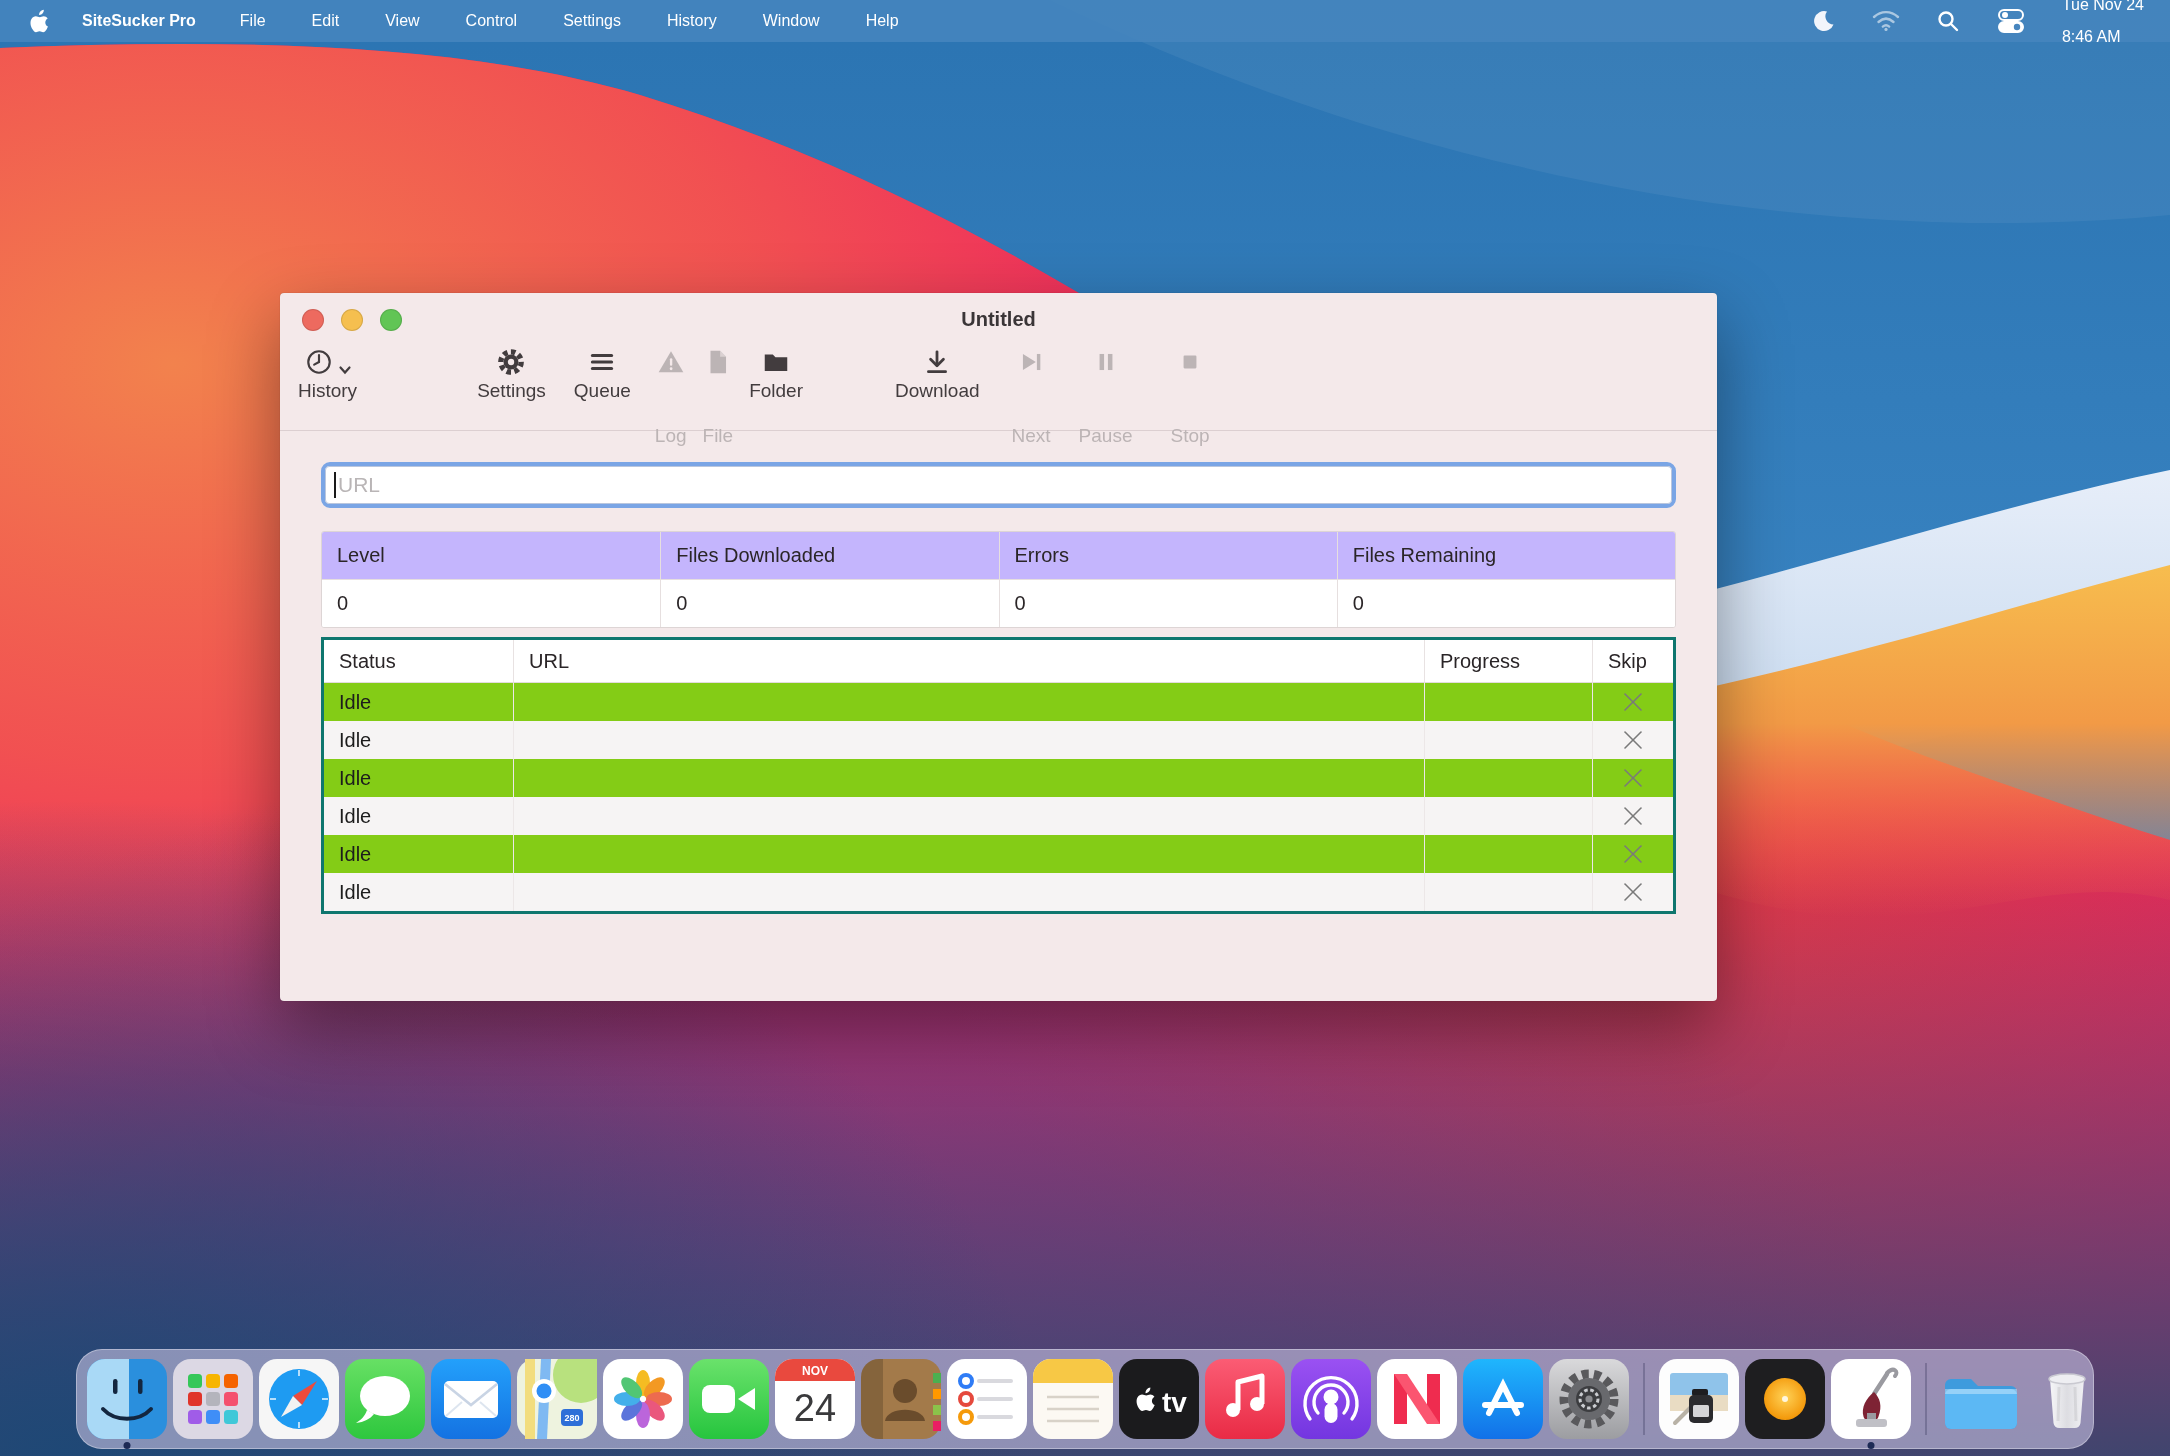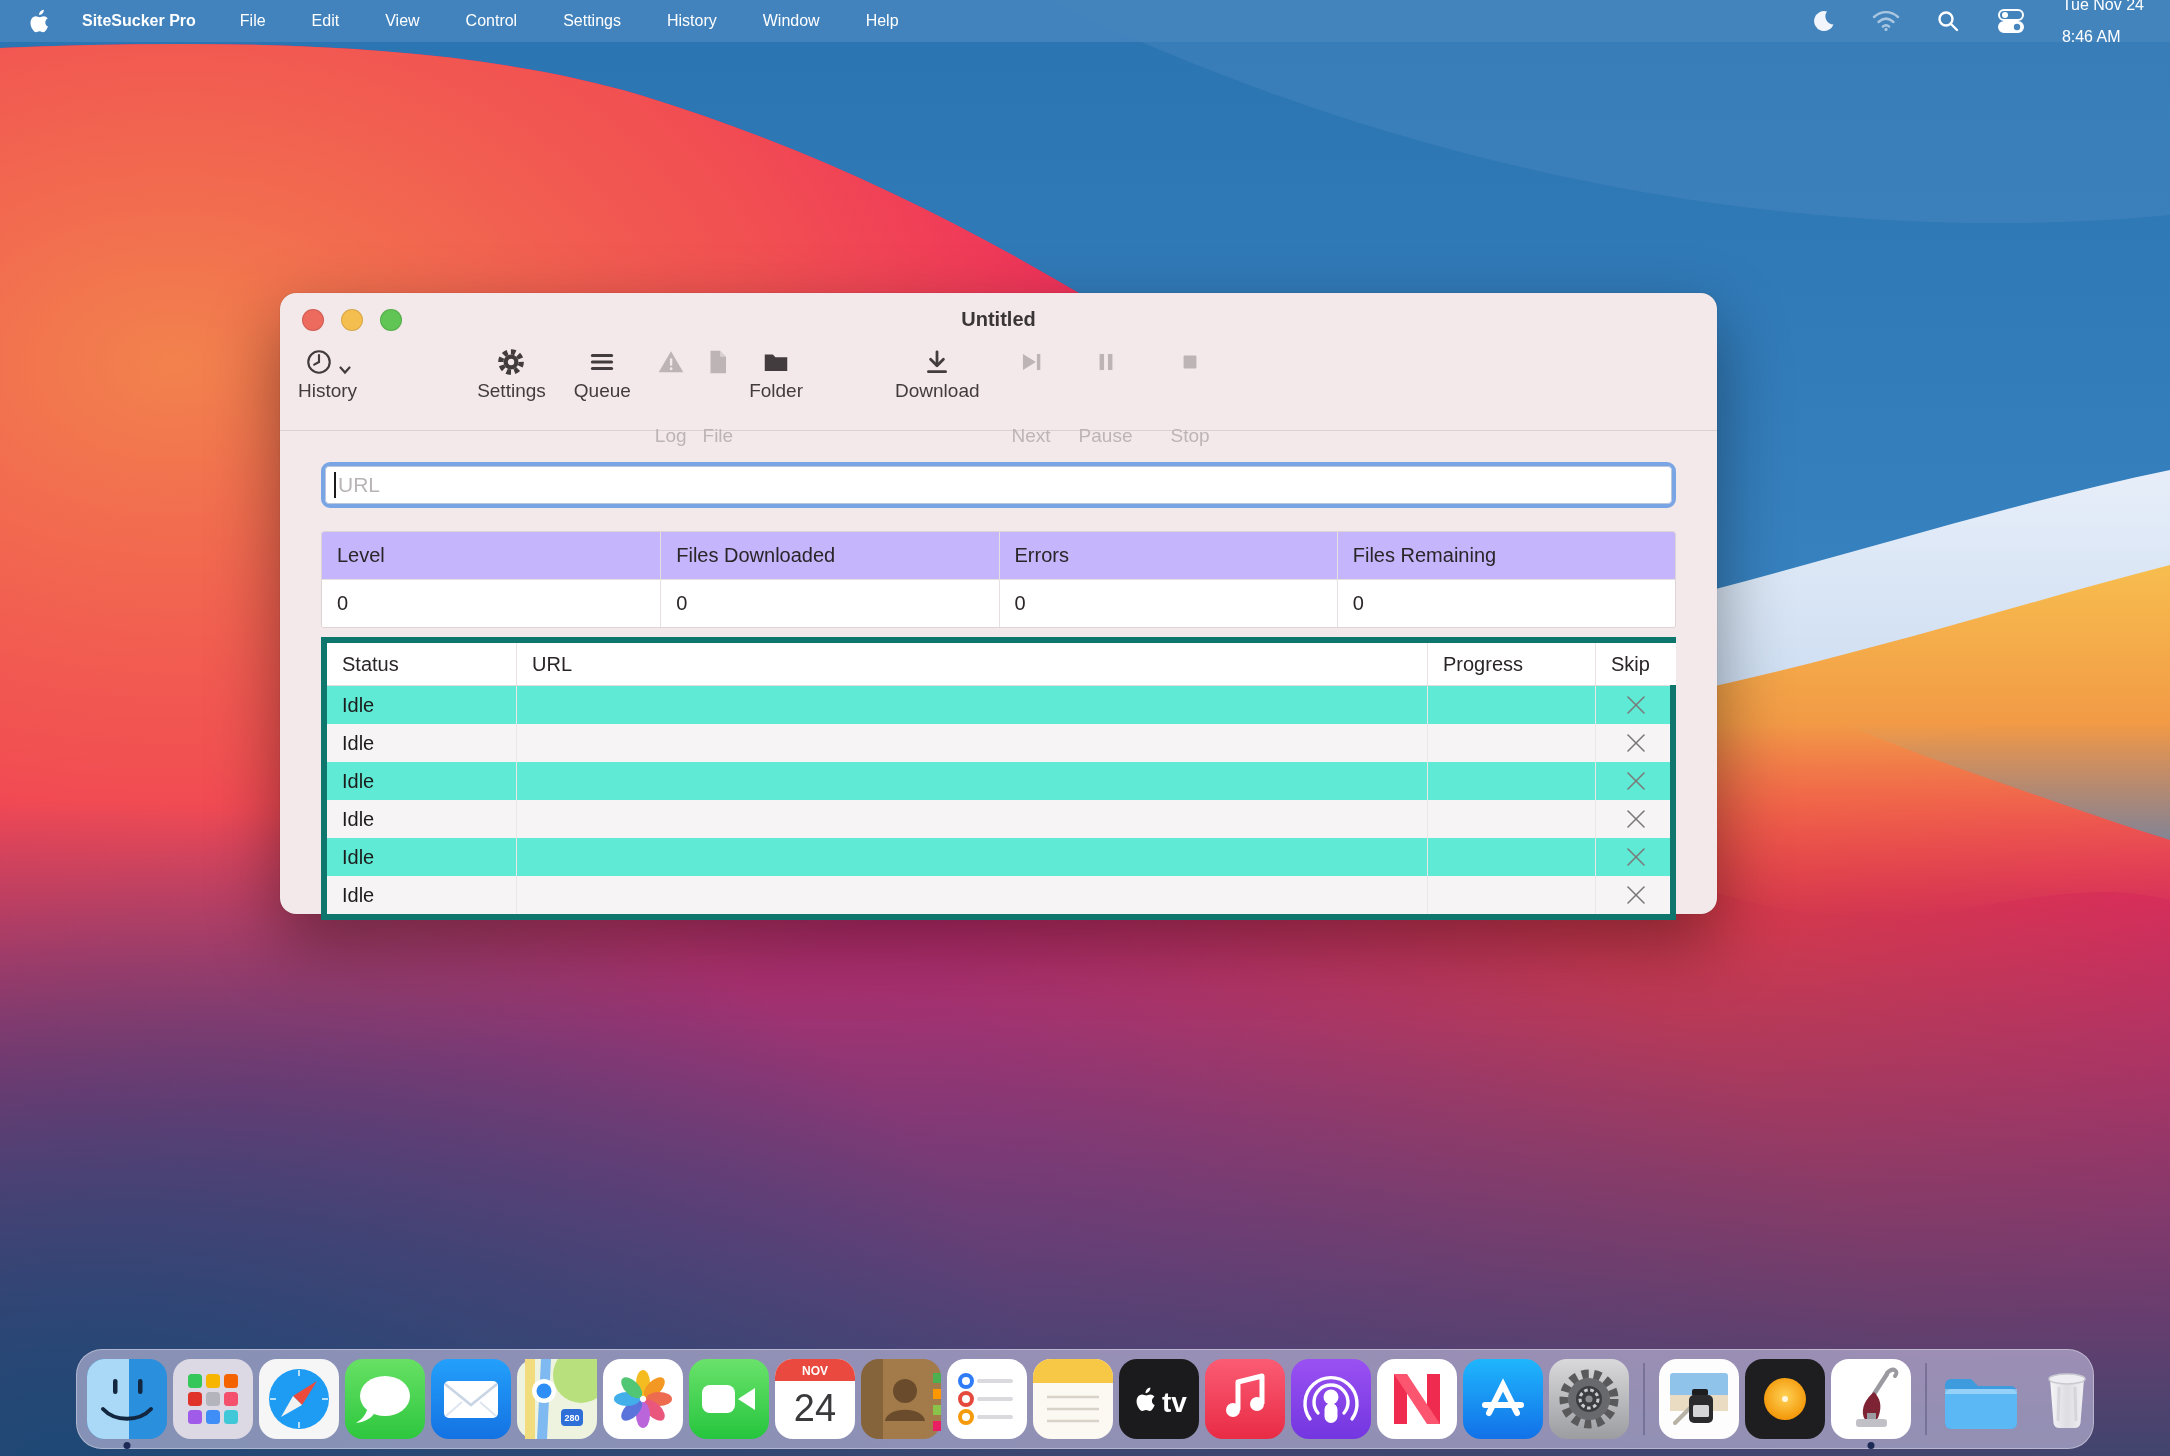--- a/index.html
+++ b/index.html
@@ -15,22 +15,22 @@
     color:#fff;font-size:16px;padding:0 26px;box-sizing:border-box;}
   .menubar .left{display:flex;align-items:center;gap:0;}
   .mb-apple{width:26px;height:26px;display:flex;align-items:center;justify-content:center;margin-right:30px;}
   .mb-app{font-weight:700;margin-right:44px;white-space:nowrap;}
   .mb-item{margin-right:46px;white-space:nowrap;font-weight:400;}
   .menubar .right{margin-left:auto;display:flex;align-items:center;gap:36px;}
   .mb-ic{display:flex;align-items:center;justify-content:center;}
   .mb-clock{display:flex;gap:14px;font-weight:500;white-space:nowrap;flex-direction:column;}
 
   
-  .window{position:absolute;left:280px;top:293px;width:1437px;height:621px;z-index:3;
-    background:#f4e9ea;border-radius:16px;
+  .window{position:absolute;left:280px;top:293px;width:1437px;height:708px;z-index:3;
+    background:#f4e9ea;border-radius:4px;
     box-shadow:0 28px 70px rgba(0,0,0,0.40),0 0 1px rgba(0,0,0,0.35);}
   .titlebar{position:relative;height:52px;}
   .lights{position:absolute;left:22px;top:16px;display:flex;gap:17px;}
   .light{width:22px;height:22px;border-radius:50%;box-shadow:inset 0 0 0 1px rgba(0,0,0,0.12);}
   .title{position:absolute;left:0;right:0;top:0;height:52px;display:flex;align-items:center;justify-content:center;
     font-size:20px;font-weight:700;color:#3a3537;}
 
   .toolbar{height:85px;display:flex;align-items:flex-start;border-bottom:1px solid #dccfd1;}
   .tb{display:flex;flex-direction:column;align-items:center;gap:3px;color:#423c3e;}
   .tb .tbi{height:32px;display:flex;align-items:flex-end;gap:4px;}
@@ -45,21 +45,21 @@
   .urlwrap input::placeholder{color:#b9b5b6;}
   .caret{position:absolute;left:9px;top:6px;width:2px;height:26px;background:#1a1a1a;}
 
   .stats{margin-top:23px;border:1px solid #ddd5d5;border-radius:3px;overflow:hidden;background:#fff;}
   .stats .hrow{display:grid;grid-template-columns:1fr 1fr 1fr 1fr;background:#c4b5fd;border-bottom:1px solid #e6dfdf;}
   .stats .vrow{display:grid;grid-template-columns:1fr 1fr 1fr 1fr;background:#fff;}
   .stats .cell{height:47px;display:flex;align-items:center;padding-left:15px;font-size:20px;color:#29２527;
     color:#2a2527;border-left:1px solid #e6dfdf;}
   .stats .cell:first-child{border-left:none;}
 
-  .queue{margin-top:9px;border:6px solid #0f766e;background:#5eead4;}
+  .queue{margin-top:9px;border:3px solid #0f766e;background:#84cc16;}
   .qgrid{display:grid;grid-template-columns:189px 911px 168px 81px;}
   .qhead .qcell{height:42px;font-size:20px;color:#2a2527;display:flex;align-items:center;padding-left:15px;
     border-left:1px solid #e8e2e2;background:#fff;}
   .qhead .qcell:first-child{border-left:none;}
   .qhead{border-bottom:1px solid #e2dcdc;}
   .qrow .qcell{height:38px;display:flex;align-items:center;padding-left:15px;font-size:20px;color:#1c1c1c;
     border-left:1px solid #ecе7e7;border-left:1px solid #ece7e7;}
   .qrow .qcell:first-child{border-left:none;}
   .qrow:nth-child(even){background:#f6f4f4;}
   .qrow .skip{justify-content:center;padding-left:0;}

